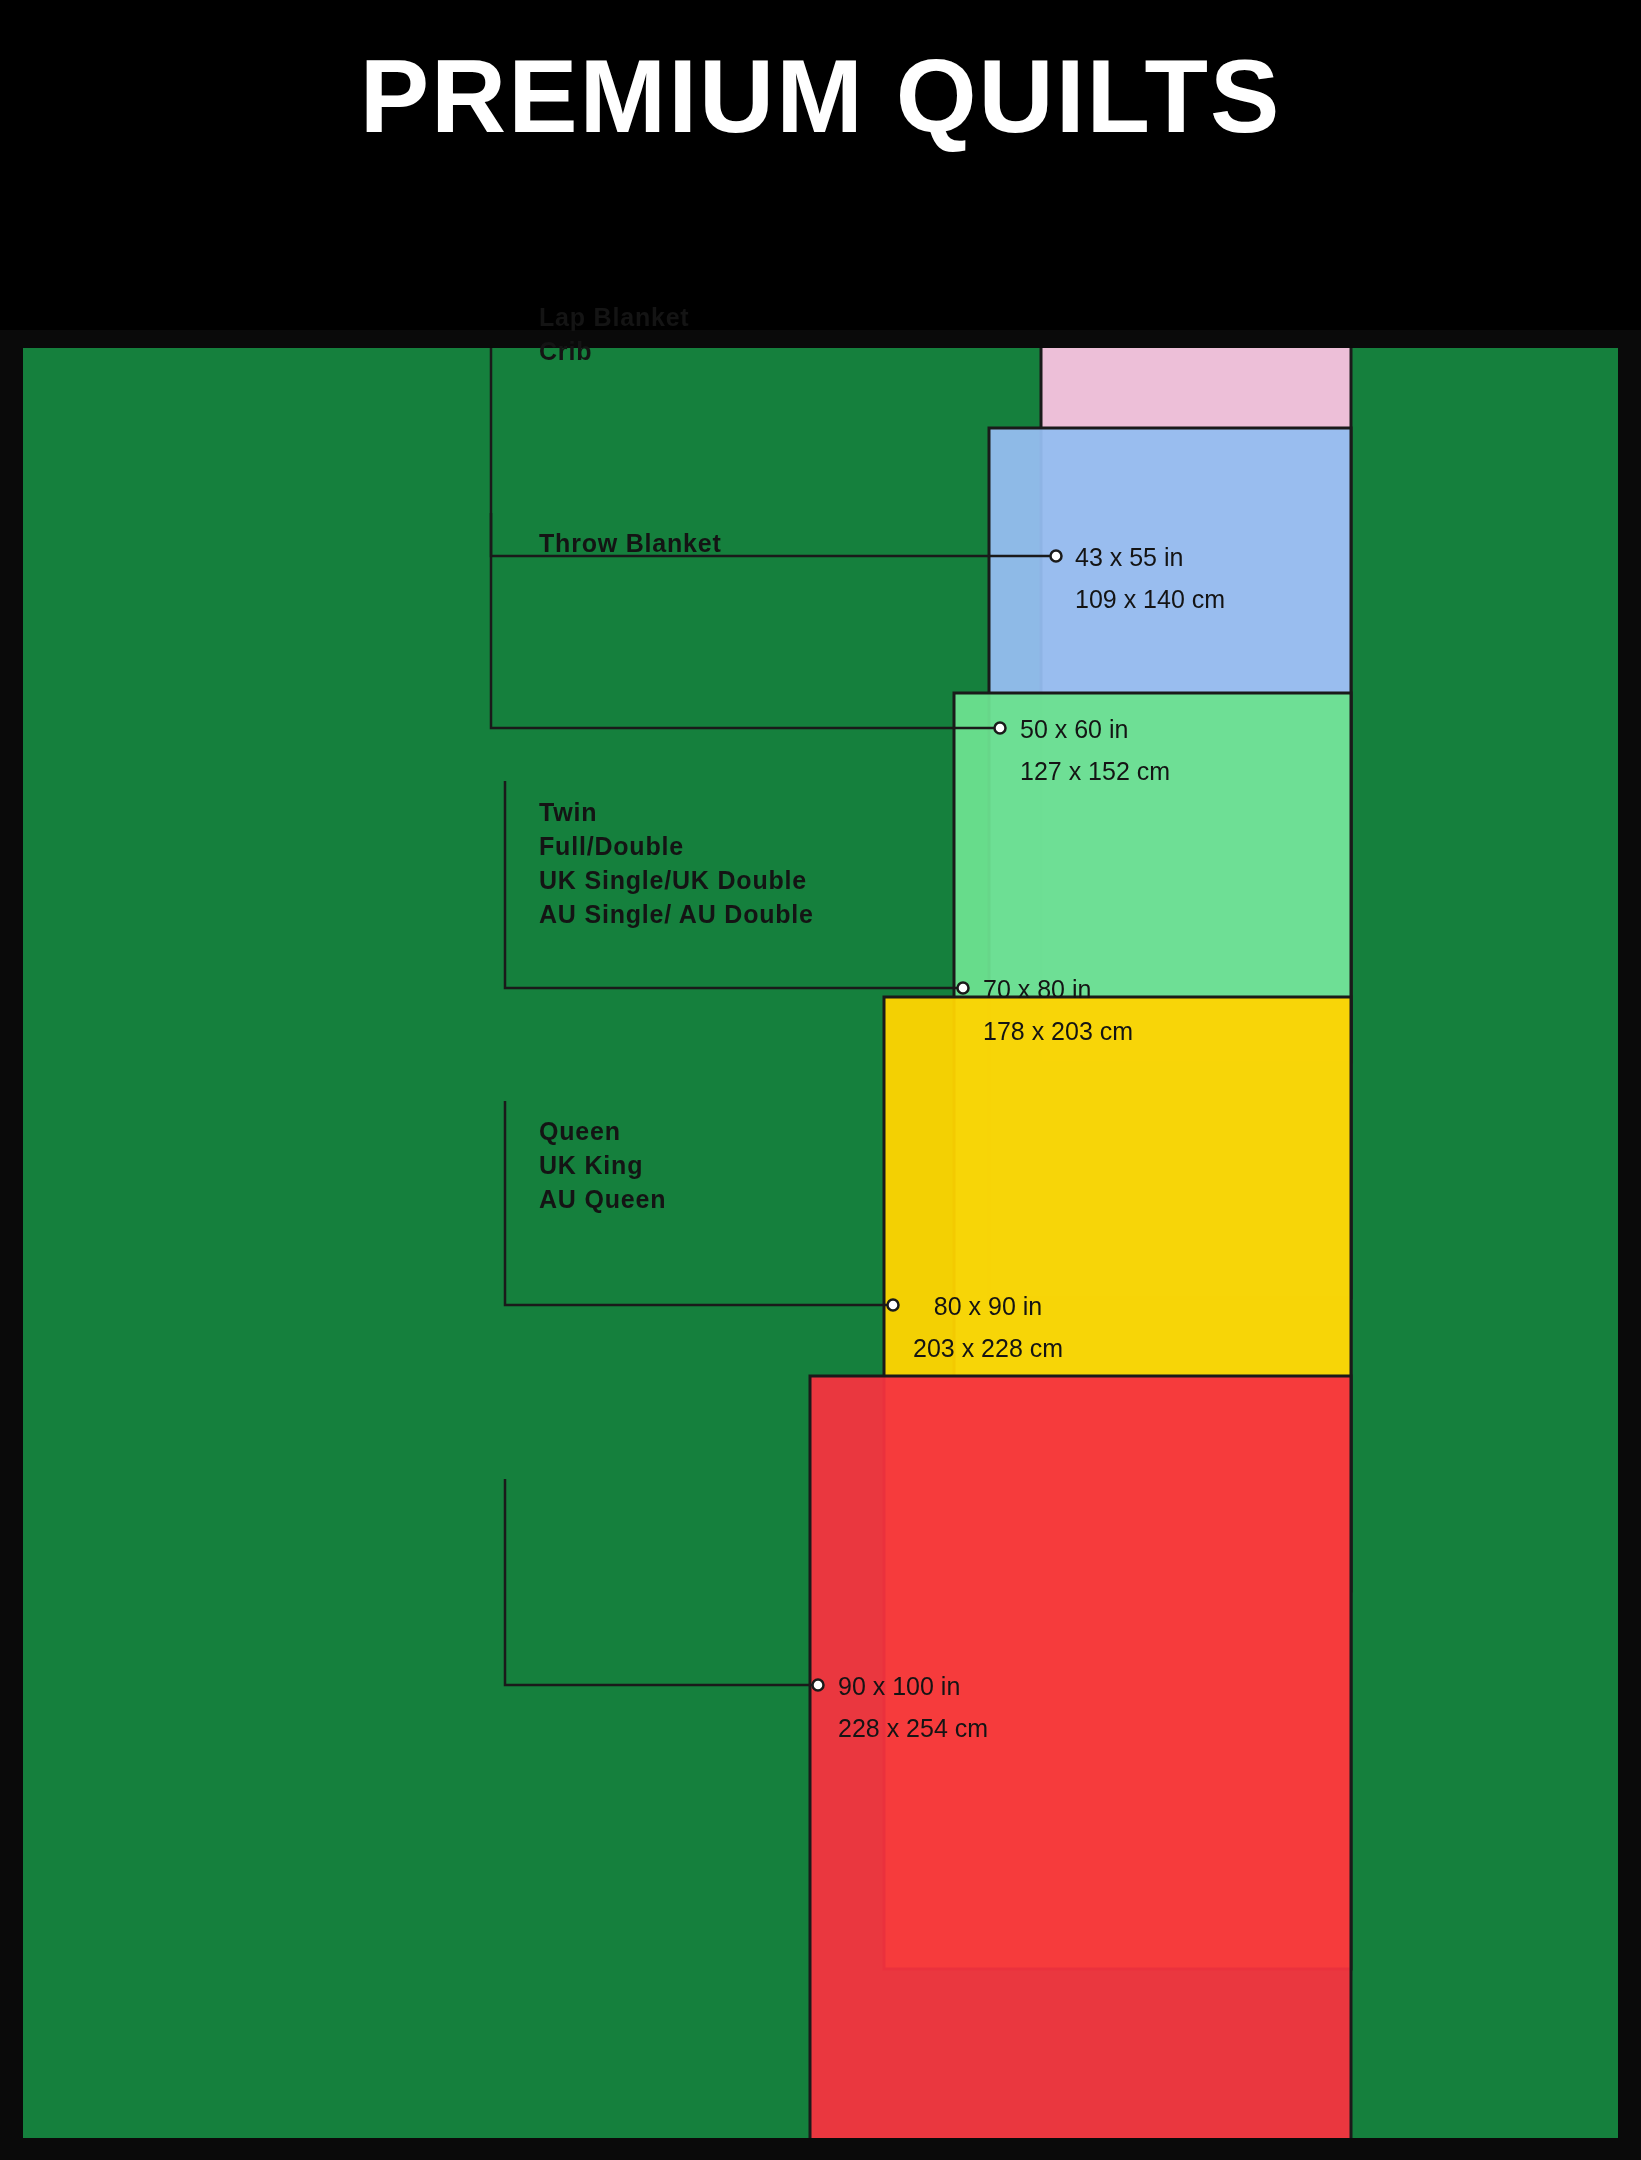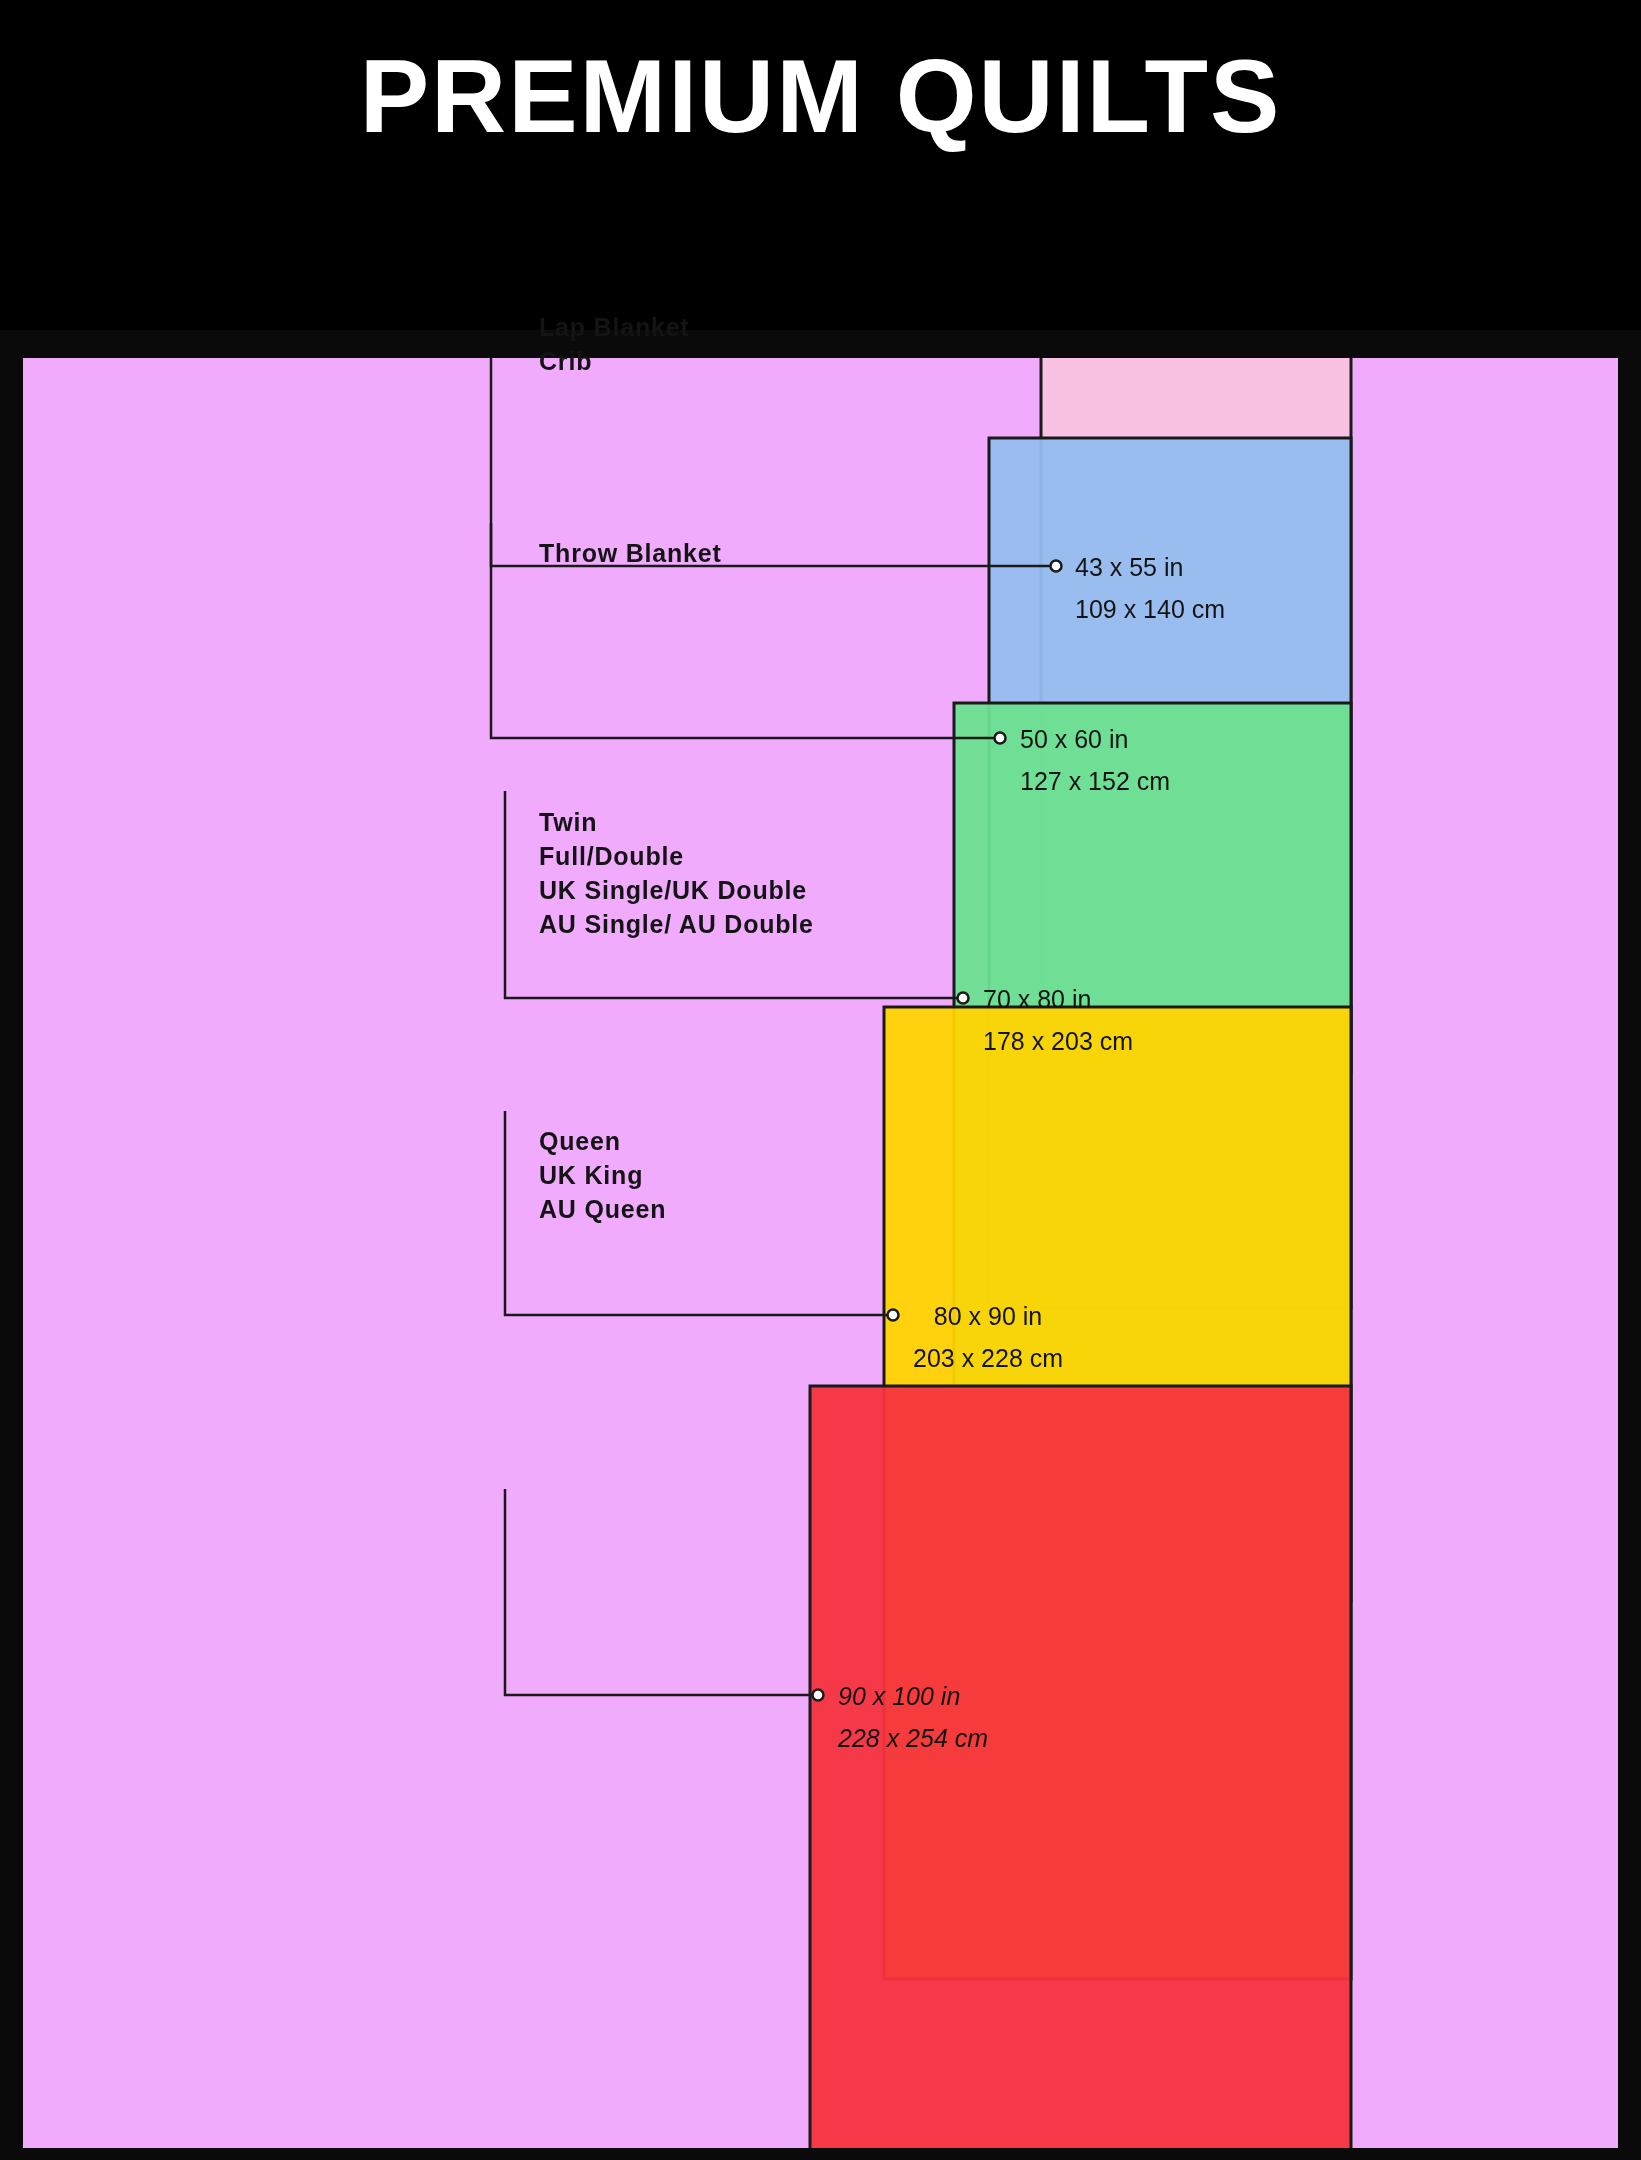--- a/index.html
+++ b/index.html
@@ -51,24 +51,24 @@
     line-height: 62px;
     font-weight: bold;
     color: #9a9a9a;
     letter-spacing: 10px;
   }
 
   
   .card {
     position: absolute;
     left: 23px;
-    top: 358px;
+    top: 348px;
     width: 1595px;
     height: 1790px;
-    background: #f0abfc;
+    background: #15803d;
   }
 
   
   .chart {
     position: absolute;
     left: 0;
     top: 0;
     width: 1595px;
     height: 1790px;
   }
@@ -171,20 +171,20 @@
       <div class="dimlabel" style="left:960px; top:620px;">
         <div>70 x 80 in</div>
         <div>178 x 203 cm</div>
       </div>
 
       <div class="dimlabel" style="left:890px; top:937px;text-align:center;">
         <div>80 x 90 in</div>
         <div>203 x 228 cm</div>
       </div>
 
-      <div class="dimlabel" style="left:815px; top:1317px;font-style:italic;">
+      <div class="dimlabel" style="left:815px; top:1317px;">
         <div>90 x 100 in</div>
         <div>228 x 254 cm</div>
       </div>
 
     </div>
   </div>
 </div>
 
 </body></html>

